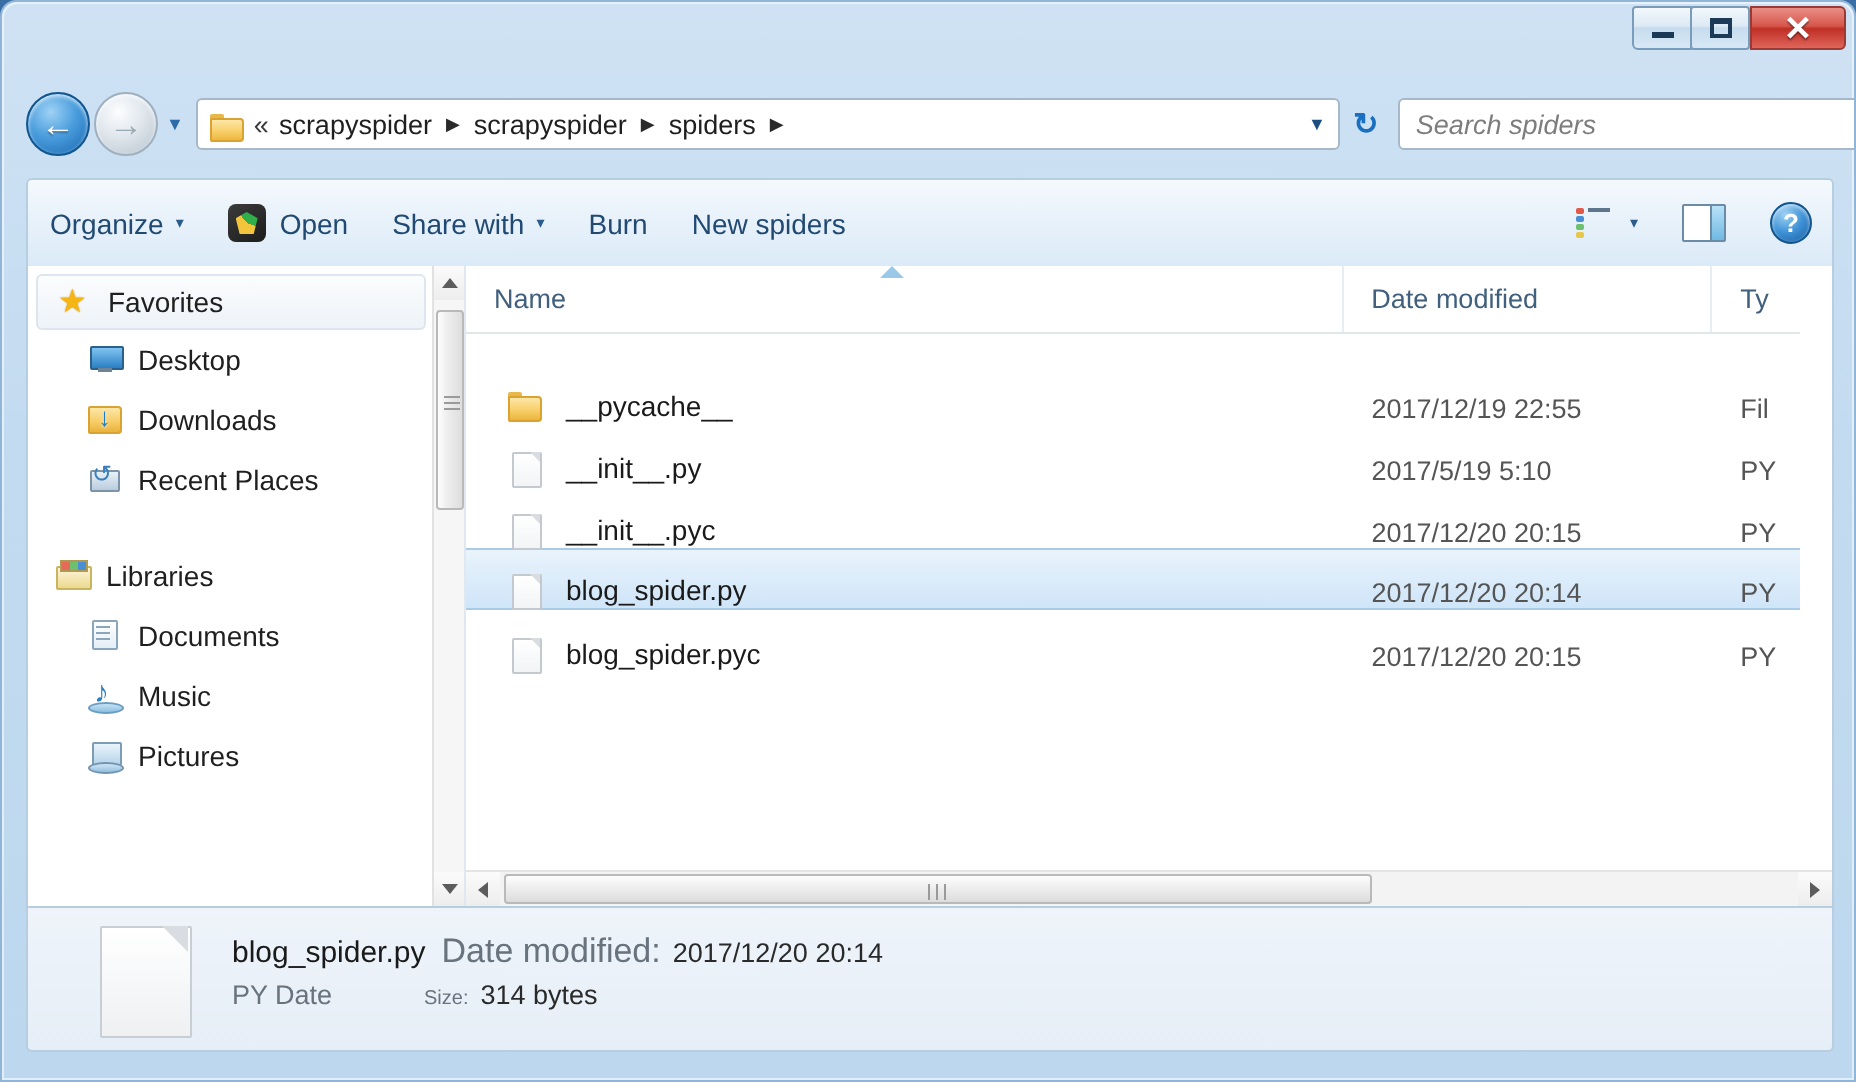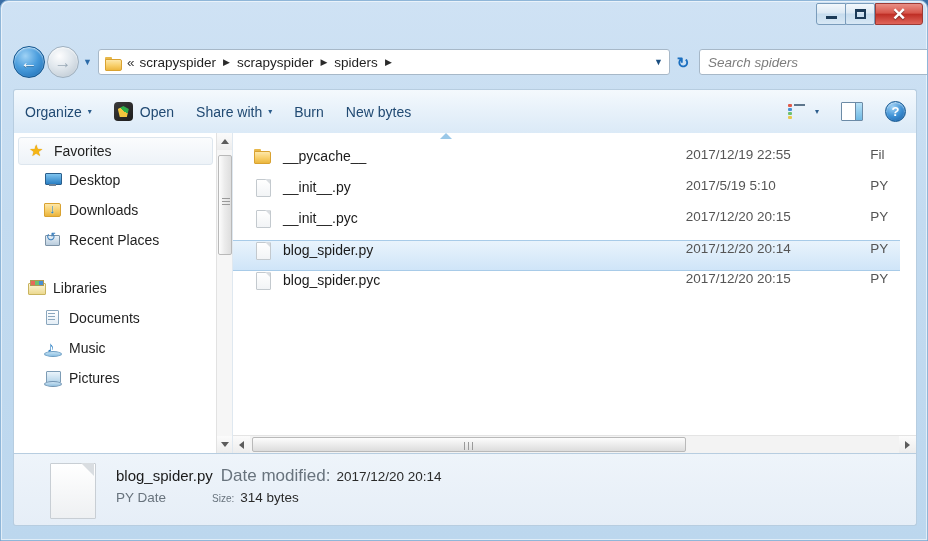--- a/index.html
+++ b/index.html
@@ -361,21 +361,21 @@
     font-size:13.5px; color:#41607d; padding-left:14px; height:100%;
     display:flex; align-items:center; cursor:pointer;
     border-right:1px solid #e8edf2;
   }
   .col.name { width: 440px; }
   .col.date { width: 185px; }
   .col.type { width: 60px; border-right:none; }
 
   .rows { padding-top: 14px; }
   .row {
-    height:31px; display:flex; align-items:flex-start; cursor:pointer;
+    height:31px; display:flex; align-items:flex-end; cursor:pointer;
   }
   .row.selected {
     background: linear-gradient(180deg,#e9f3fc 0%,#cfe5f8 100%);
     border-top:1px solid #a8cbe8; border-bottom:1px solid #a8cbe8;
   }
   .cell-name { width:440px; display:flex; align-items:center; padding-left:20px; font-size:14px; color:#1a1a1a; }
   .cell-date { width:185px; padding-left:14px; font-size:13.5px; color:#555; }
   .cell-type { width:60px; padding-left:14px; font-size:13.5px; color:#555; overflow:hidden; white-space:nowrap; }
 
   .fico { width:20px; height:18px; margin-right:10px; position:relative; flex:0 0 auto; }
@@ -514,21 +514,21 @@
       <span>Open</span>
     </div>
     <div class="tb-item">
       <span>Share with</span>
       <span class="tb-caret">▾</span>
     </div>
     <div class="tb-item">
       <span>Burn</span>
     </div>
     <div class="tb-item">
-      <span>New bytes</span>
+      <span>New spiders</span>
     </div>
 
     <div class="tb-right">
       <span class="view-ico">
         <b></b>
           <b></b>
           <b></b>
           <b></b>
         <i></i>
           <i></i>
@@ -595,20 +595,31 @@
         </div>
         <div class="sb-arrow down">
           <span class="tri-down"></span>
         </div>
       </div>
     </div>
 
     <div class="listpane">
       <div class="sort-marker"></div>
 
+      <div class="col-head">
+        <div class="col name">
+          <span>Name</span>
+        </div>
+        <div class="col date">
+          <span>Date modified</span>
+        </div>
+        <div class="col type">
+          <span>Ty</span>
+        </div>
+      </div>
 
       <div class="rows">
         <div class="row">
           <div class="cell-name">
             <span class="fico folder"></span>
             <span>__pycache__</span>
           </div>
           <div class="cell-date">2017/12/19 22:55</div>
           <div class="cell-type">Fil</div>
         </div>

